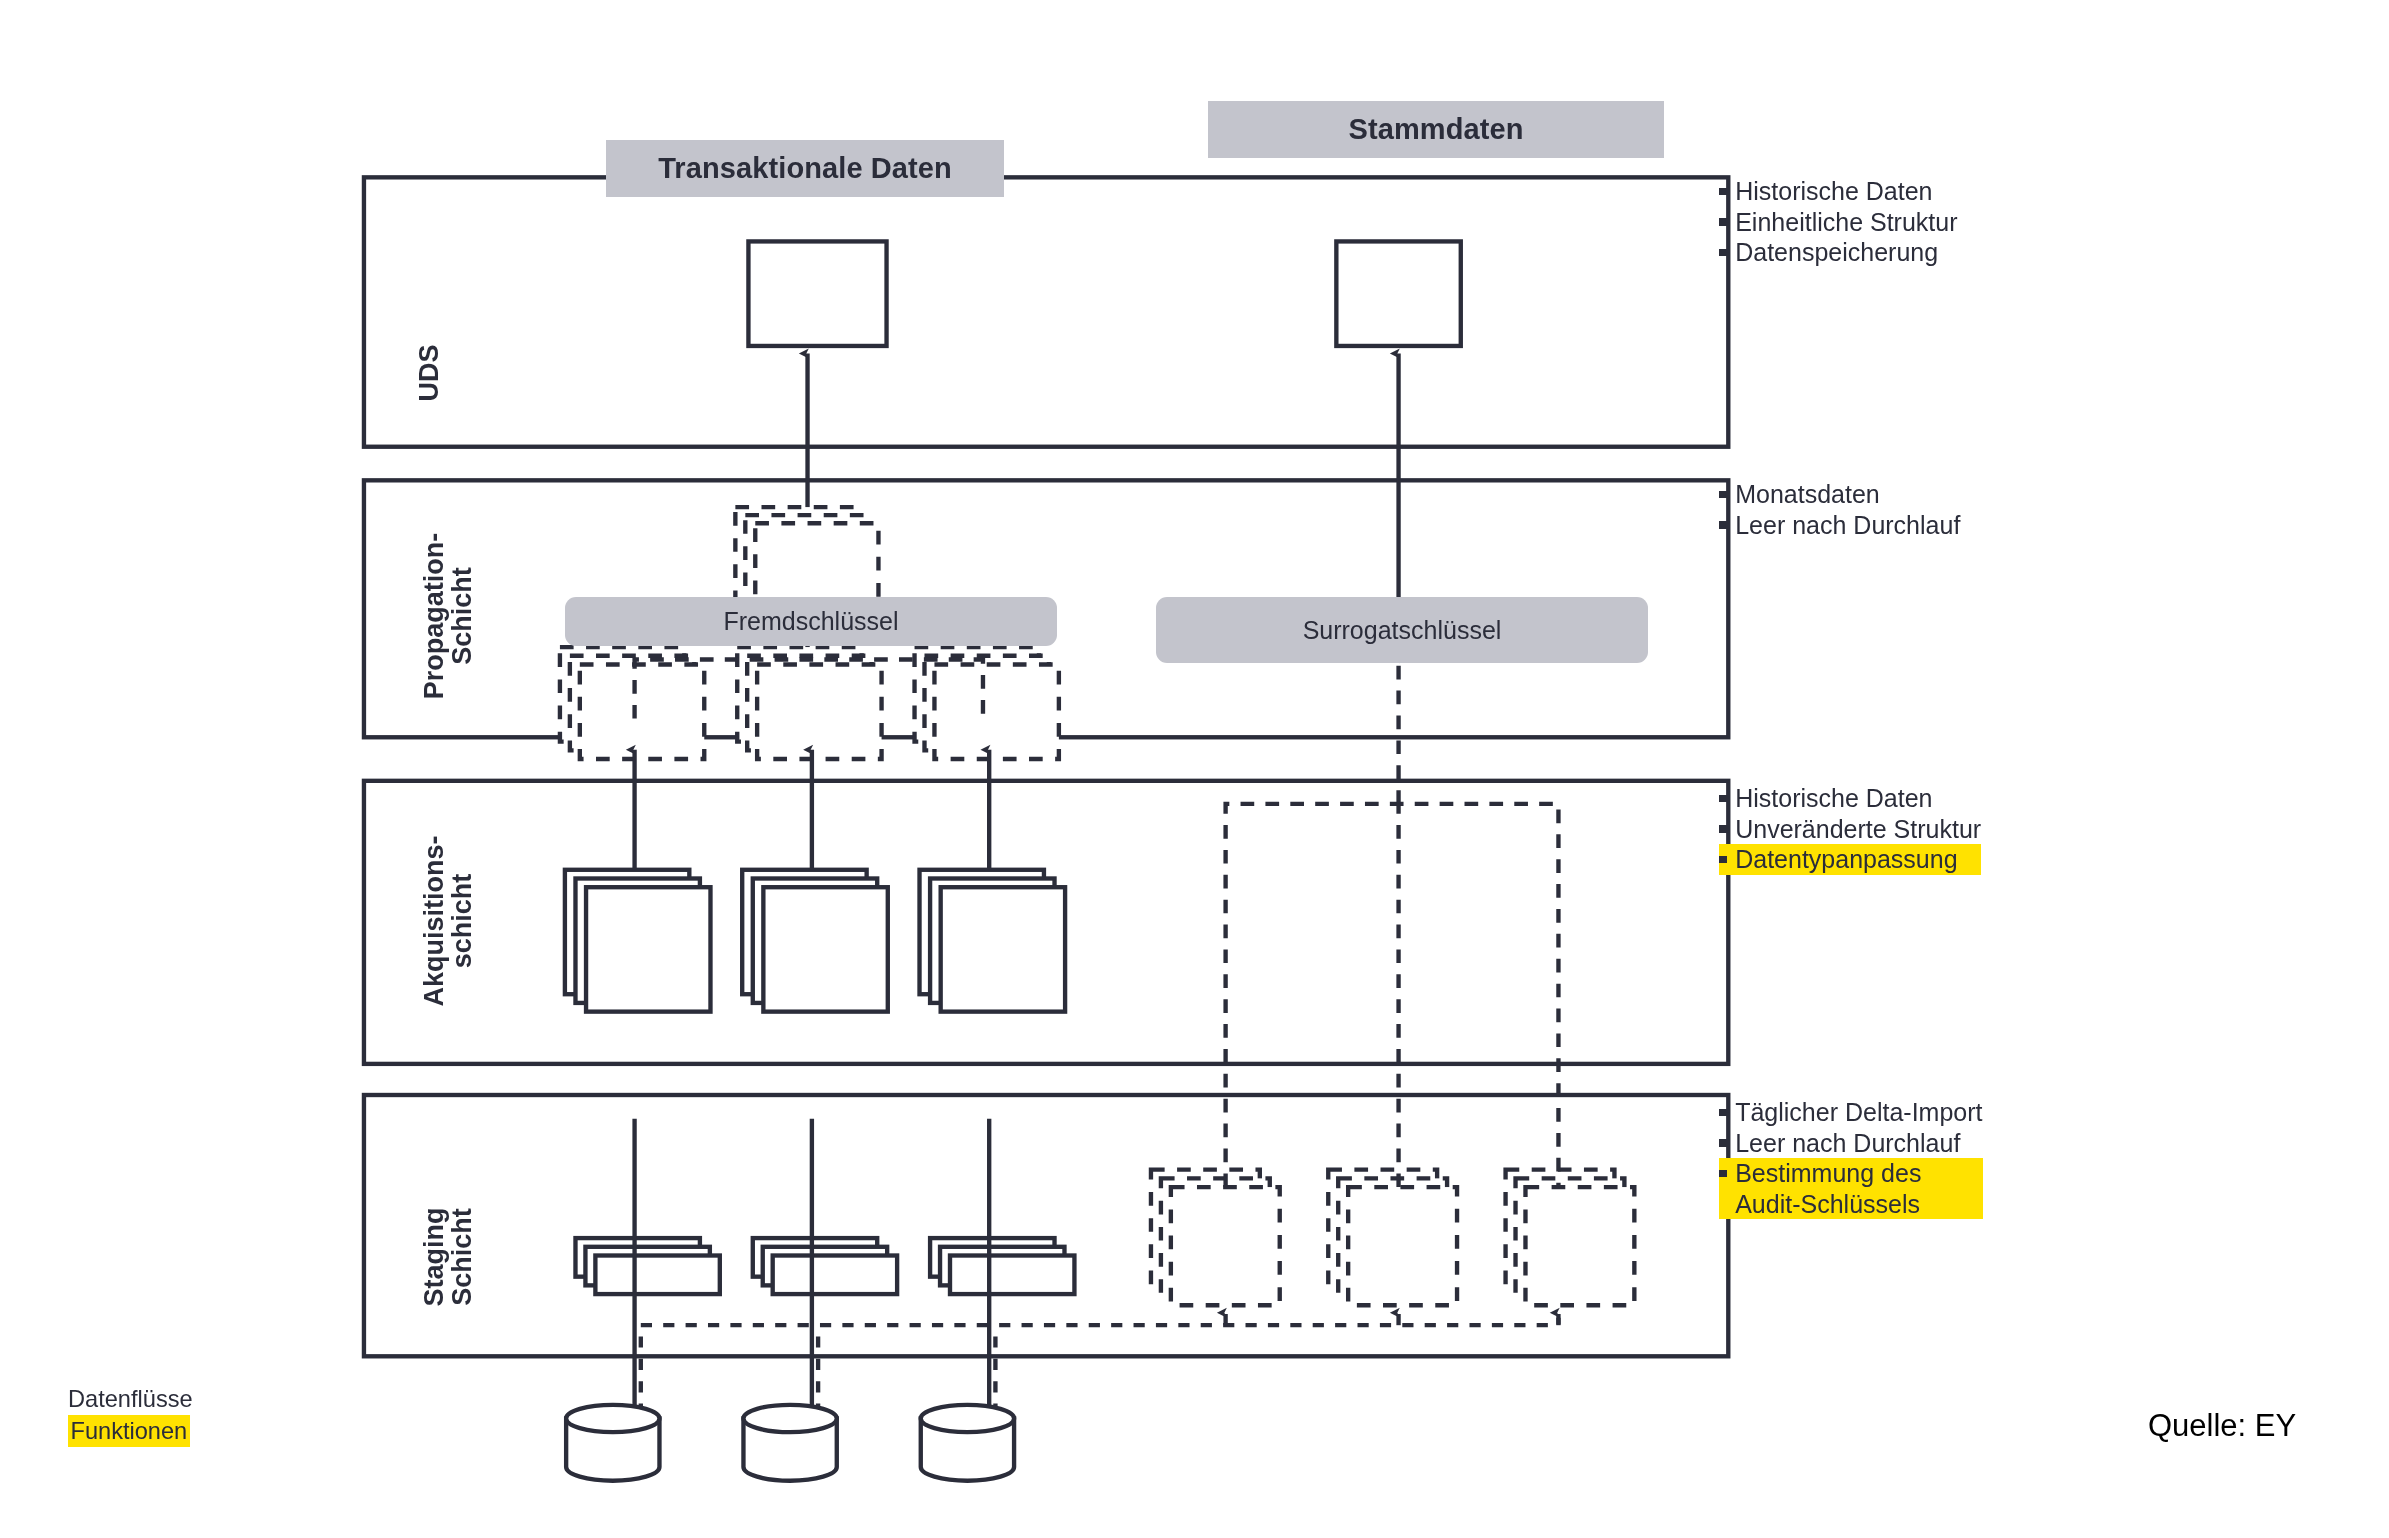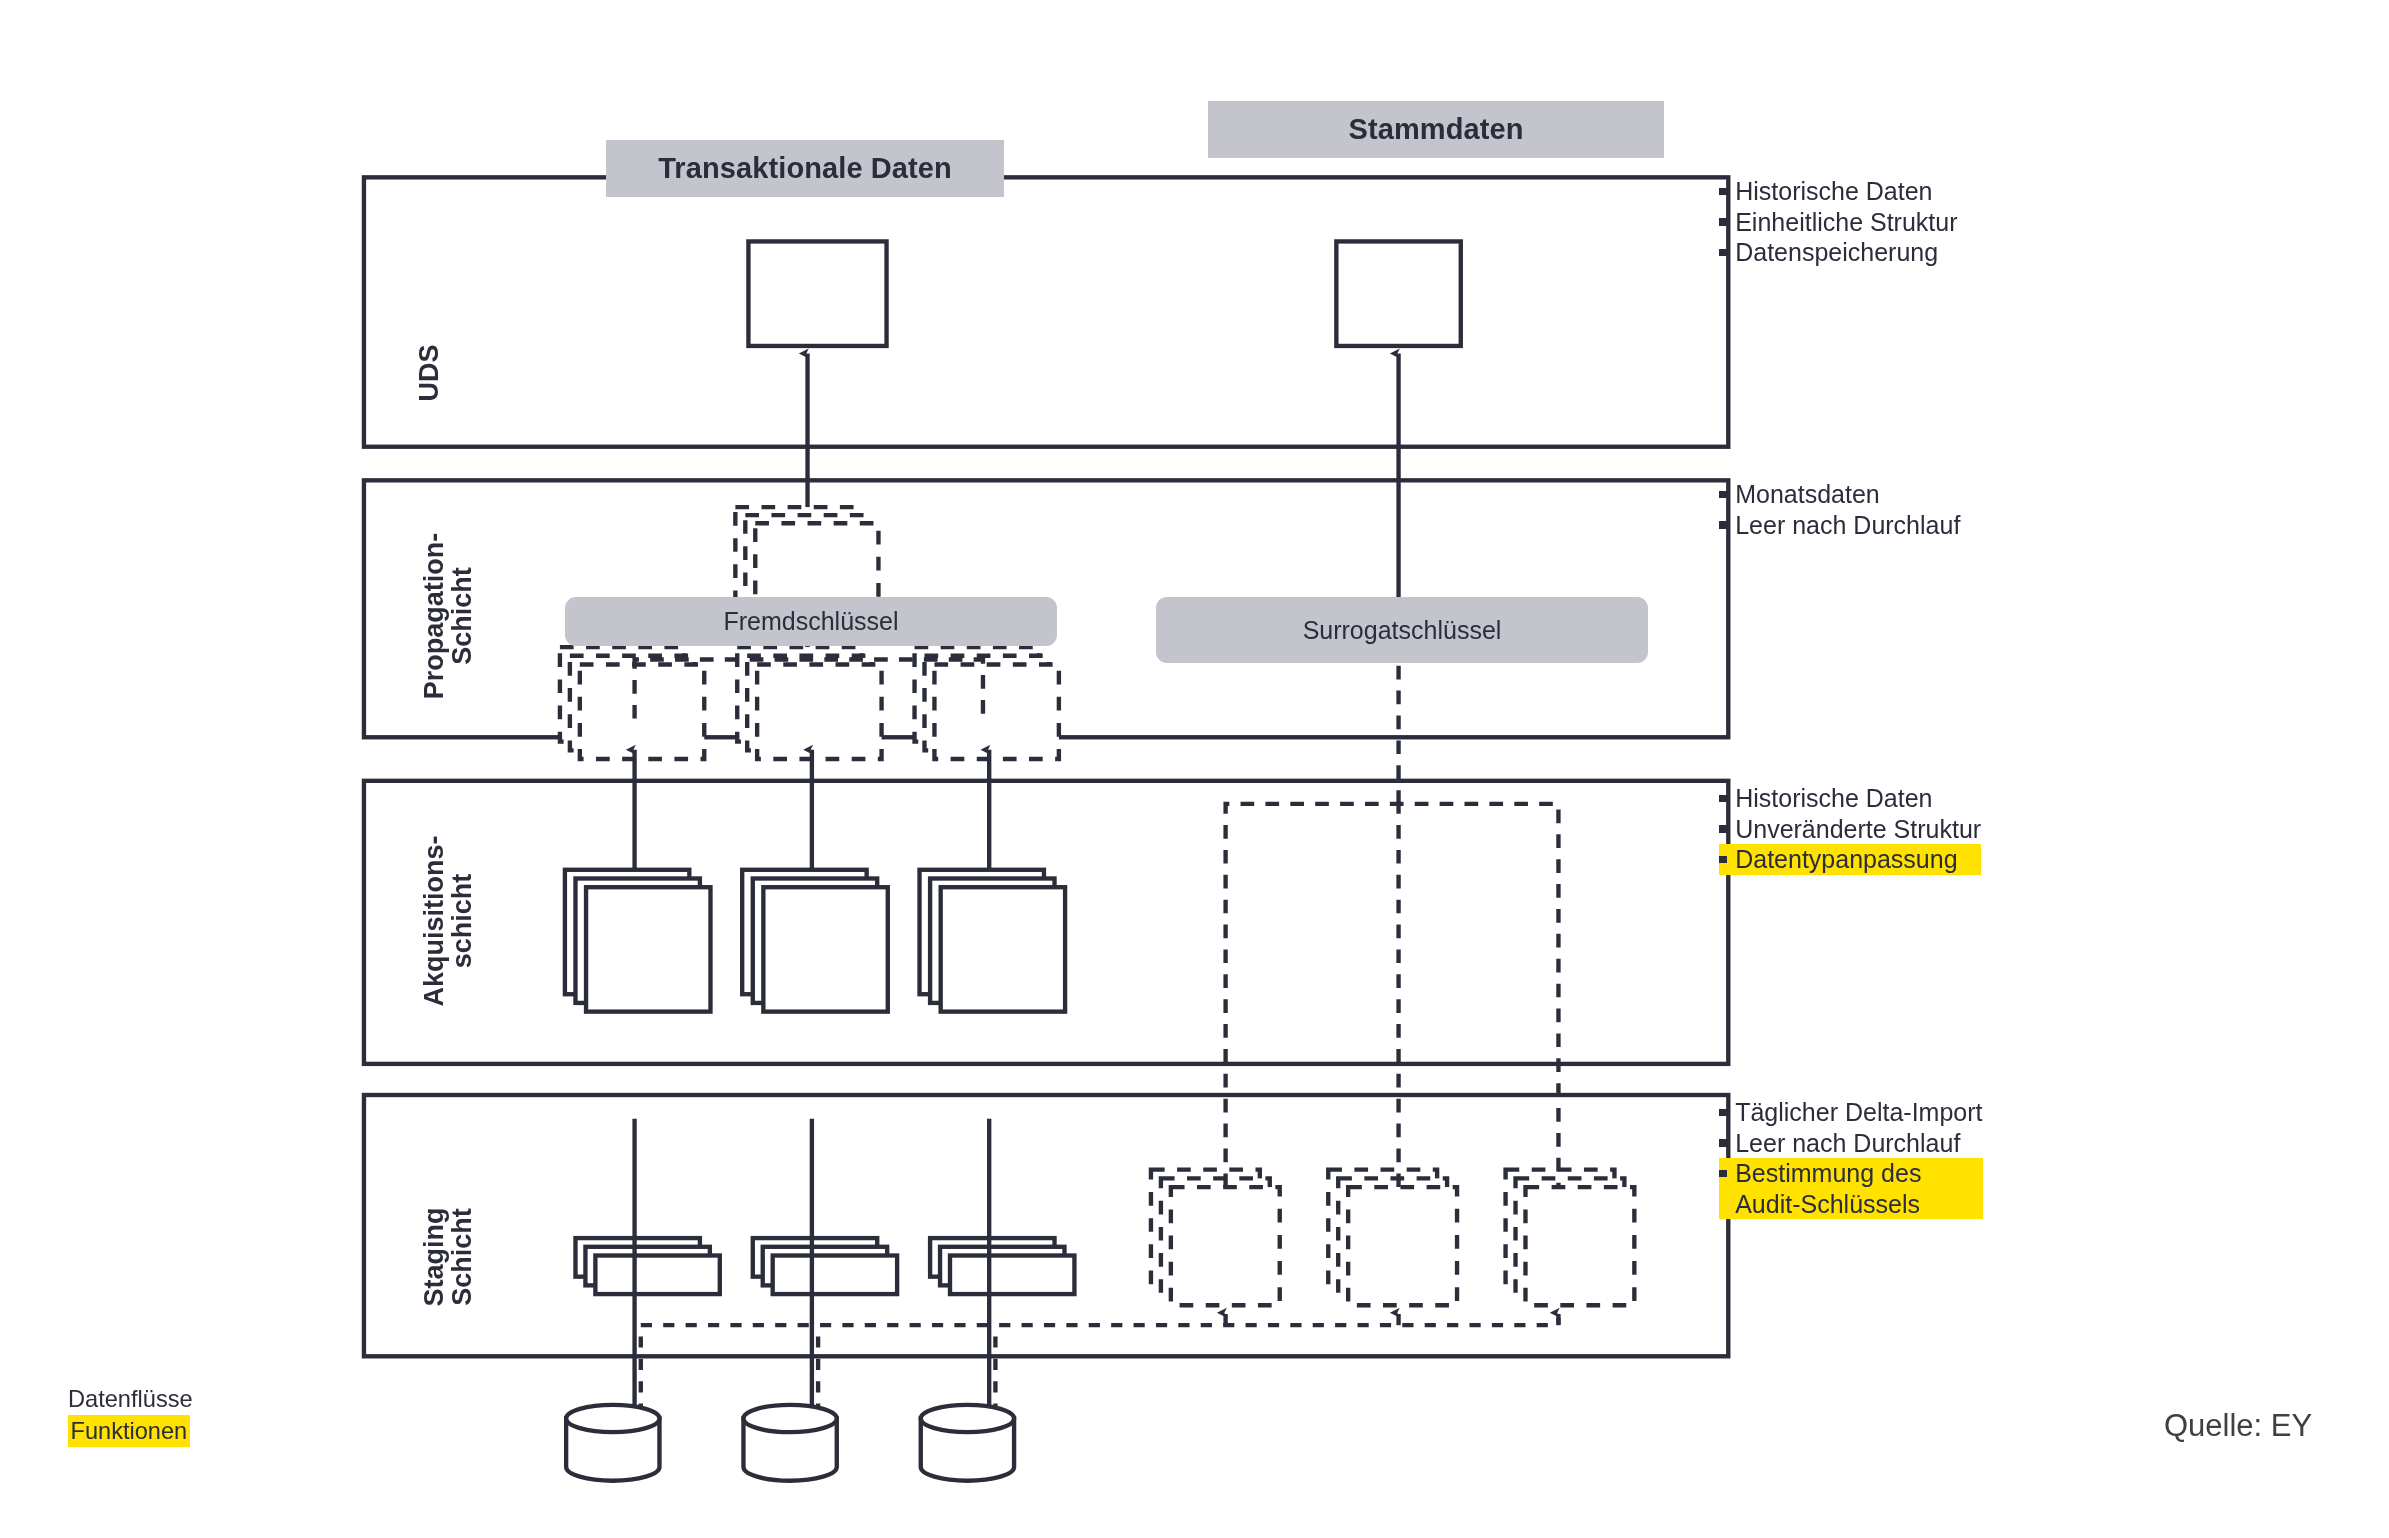--- a/index.html
+++ b/index.html
@@ -54,21 +54,21 @@
   .ann .row{display:flex;align-items:flex-start;}
   .ann .bullet{
     width:7.5px;height:7.5px;background:#2b2d3a;
     margin-right:8.7px;margin-top:11.8px;flex:none;
   }
   .ann .txt{display:inline-block;}
   .hl-block{background:#ffe200;}
 
   .legend{position:absolute;font-size:23.6px;line-height:32px;color:#2b2d3a;}
   .legend .l2{background:#ffe200;display:inline-block;padding:0 2.5px;}
-  .source{position:absolute;font-size:31px;color:#404040;margin-left:16px;}
+  .source{position:absolute;font-size:31px;color:#000000;}
 </style>
 </head>
 <body>
 
 <div id="stage">
 
   <svg class="diagram" viewBox="0 0 3840 2472">
     <defs>
       <marker id="arrowUp" markerWidth="18" markerHeight="18" refX="9" refY="15" orient="auto" markerUnits="userSpaceOnUse">
         <path d="M9,1 L17,17 L9,13 L1,17 Z" fill="#2b2d3a"></path>

